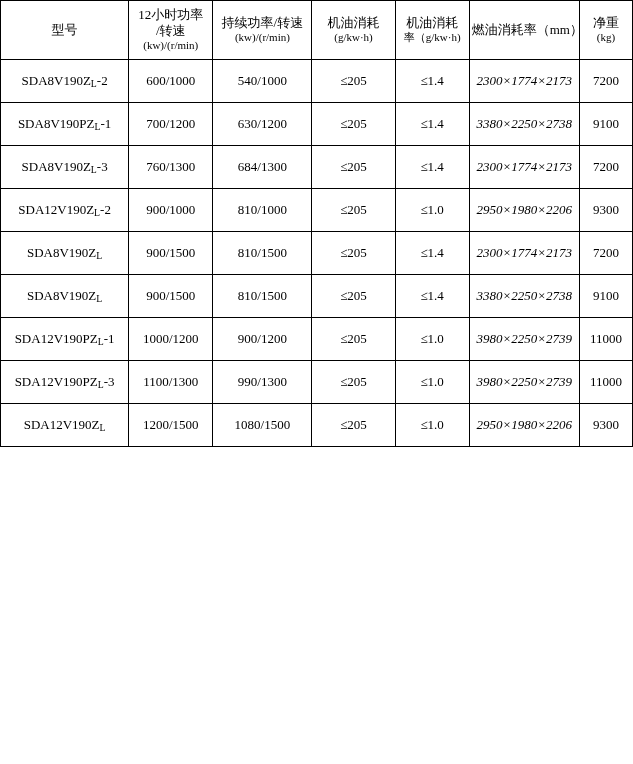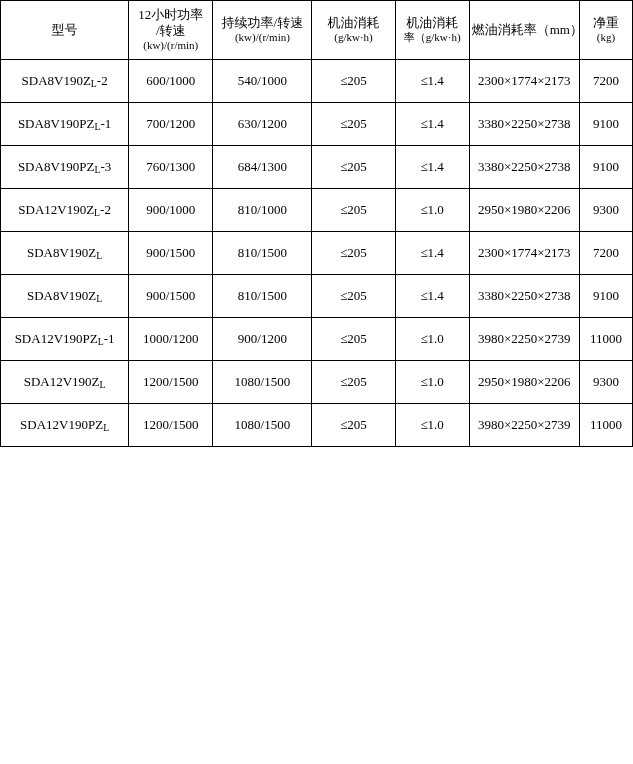--- a/index.html
+++ b/index.html
@@ -50,20 +50,21 @@
     height: 42px;
     font-size: 13px;
   }
   td.model {
     font-size: 14px;
   }
   td.dims {
     font-size: 12px;
     text-align: left;
     padding-left: 4px;
+    font-style: italic;
   }
   sub {
     font-size: 0.75em;
     vertical-align: -0.25em;
   }
   
   col.c0 { width: 128px; }
   col.c1 { width: 84px; }
   col.c2 { width: 99px; }
   col.c3 { width: 83px; }
@@ -128,27 +129,27 @@
       <tr>
         <td class="model"><span>SDA8V190PZ</span><sub>L</sub><span>-1</span></td>
         <td>700/1200</td>
         <td>630/1200</td>
         <td>≤205</td>
         <td>≤1.4</td>
         <td class="dims">3380×2250×2738</td>
         <td>9100</td>
       </tr>
       <tr>
-        <td class="model"><span>SDA8V190PZ</span><sub>L</sub><span>-3</span></td>
+        <td class="model"><span>SDA8V190Z</span><sub>L</sub><span>-3</span></td>
         <td>760/1300</td>
         <td>684/1300</td>
         <td>≤205</td>
         <td>≤1.4</td>
-        <td class="dims">3380×2250×2738</td>
-        <td>9100</td>
+        <td class="dims">2300×1774×2173</td>
+        <td>7200</td>
       </tr>
       <tr>
         <td class="model"><span>SDA12V190Z</span><sub>L</sub><span>-2</span></td>
         <td>900/1000</td>
         <td>810/1000</td>
         <td>≤205</td>
         <td>≤1.0</td>
         <td class="dims">2950×1980×2206</td>
         <td>9300</td>
       </tr>
@@ -173,31 +174,31 @@
       <tr>
         <td class="model"><span>SDA12V190PZ</span><sub>L</sub><span>-1</span></td>
         <td>1000/1200</td>
         <td>900/1200</td>
         <td>≤205</td>
         <td>≤1.0</td>
         <td class="dims">3980×2250×2739</td>
         <td>11000</td>
       </tr>
       <tr>
+        <td class="model"><span>SDA12V190PZ</span><sub>L</sub><span>-3</span></td>
+        <td>1100/1300</td>
+        <td>990/1300</td>
+        <td>≤205</td>
+        <td>≤1.0</td>
+        <td class="dims">3980×2250×2739</td>
+        <td>11000</td>
+      </tr>
+      <tr>
         <td class="model"><span>SDA12V190Z</span><sub>L</sub><span></span></td>
         <td>1200/1500</td>
         <td>1080/1500</td>
         <td>≤205</td>
         <td>≤1.0</td>
         <td class="dims">2950×1980×2206</td>
         <td>9300</td>
-      </tr>
-      <tr>
-        <td class="model"><span>SDA12V190PZ</span><sub>L</sub><span></span></td>
-        <td>1200/1500</td>
-        <td>1080/1500</td>
-        <td>≤205</td>
-        <td>≤1.0</td>
-        <td class="dims">3980×2250×2739</td>
-        <td>11000</td>
       </tr>
     </tbody>
 </table>
 
 </body></html>

